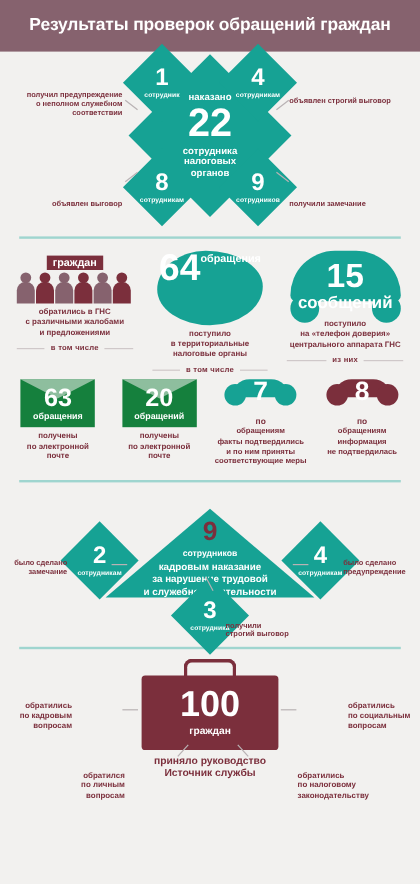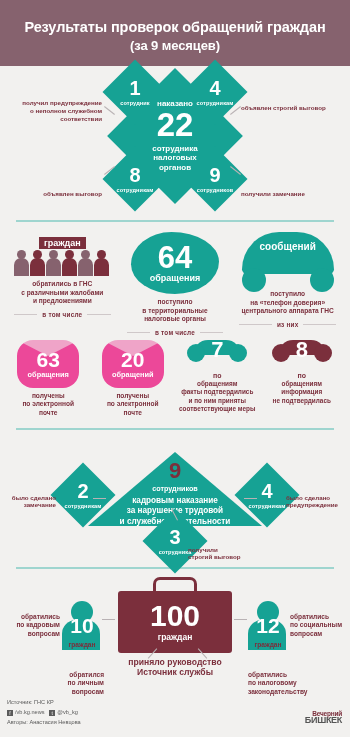--- a/index.html
+++ b/index.html
@@ -9,21 +9,21 @@
     background:#f2f1ef;
     font-family:"Liberation Sans","DejaVu Sans",sans-serif;
     overflow:hidden;
     position:relative;
   }
   .page{width:350px;height:737px;position:relative;background:#f2f1ef;}
 
   
   .header{
     background:#86626e;
-    padding:18px 12px 12px 12px;
+    padding:12px 12px 12px 12px;
     text-align:center;
     box-sizing:border-box;
   }
   .header h1{
     margin:0;color:#ffffff;
     font-size:14.5px;font-weight:bold;line-height:1.28;
     letter-spacing:-0.1px;
   }
   .header .sub{
     display:block;font-size:13px;font-weight:bold;margin-top:1px;
@@ -56,41 +56,41 @@
   .col{flex:1;text-align:center;position:relative;}
   .col .big177{font-size:36px;font-weight:bold;color:#7b2f3c;line-height:.95;letter-spacing:-1px;}
   .col .grazh{font-size:9px;font-weight:bold;color:#ffffff;background:#7b2f3c;
     display:inline-block;padding:1px 5px;margin-top:-3px;position:relative;z-index:3;}
   .people{height:30px;position:relative;margin-top:-4px;}
   .ppl{position:absolute;bottom:0;}
   .ppl .head{width:9px;height:9px;border-radius:50%;margin:0 auto;}
   .ppl .body{width:15px;height:18px;border-radius:7px 7px 0 0;margin-top:-1px;}
   .blob{width:88px;height:62px;margin:0 auto;background:#16a294;
     border-radius:46% 54% 50% 50% / 52% 48% 52% 48%;
-    display:flex;flex-direction:column;justify-content:center;color:#fff;}
+    display:flex;justify-content:center;color:#fff;}
   .blob .n{font-size:31px;font-weight:bold;line-height:.9;}
   .blob .t{font-size:9px;font-weight:bold;margin-top:1px;}
   .phone{width:92px;height:60px;margin:0 auto;position:relative;}
   .phone .dome{position:absolute;left:0;top:0;width:92px;height:42px;
     background:#16a294;border-radius:46px 46px 6px 6px;}
   .phone .earL,.phone .earR{position:absolute;bottom:0;width:24px;height:24px;
     background:#16a294;border-radius:50%;}
   .phone .earL{left:0;} .phone .earR{right:0;}
   .phone .txt{position:absolute;left:0;top:8px;width:100%;text-align:center;color:#fff;z-index:2;}
   .phone .n{font-size:28px;font-weight:bold;line-height:.95;}
-  .phone .t{font-size:10px;font-weight:bold;margin-top:1px;}
+  .phone .t{font-size:14px;font-weight:bold;margin-top:1px;}
   .coltxt{font-size:6.6px;font-weight:bold;color:#7b2f3c;line-height:1.3;margin-top:4px;}
   .vtch{display:flex;align-items:center;justify-content:center;gap:5px;margin:5px 8px 4px 8px;}
   .vtch .ln{flex:1;height:1px;background:#cfc8c9;}
   .vtch .tx{font-size:6.4px;font-weight:bold;color:#7b2f3c;white-space:nowrap;letter-spacing:.2px;}
 
   
   .s3{display:flex;padding:0 6px;box-sizing:border-box;}
-  .env{width:62px;height:48px;margin:0 auto;background:#ec4899;position:relative;
-    display:flex;flex-direction:column;align-items:center;justify-content:center;color:#fff;border-radius:16px;}
+  .env{width:62px;height:40px;margin:0 auto;background:#15803d;position:relative;
+    display:flex;flex-direction:column;align-items:center;justify-content:center;color:#fff;}
   .env:before{content:"";position:absolute;top:0;left:0;width:0;height:0;
     border-left:31px solid transparent;border-right:31px solid transparent;
     border-top:16px solid #f2f1ef;opacity:.55;}
   .env .n{font-size:21px;font-weight:bold;line-height:1;position:relative;z-index:2;}
   .env .t{font-size:7.4px;font-weight:bold;position:relative;z-index:2;margin-top:0px;}
   .hset{width:60px;height:30px;margin:0 auto;position:relative;}
   .hset .bar{position:absolute;left:6px;top:0;width:48px;height:15px;border-radius:20px 20px 0 0;}
   .hset .bL,.hset .bR{position:absolute;top:4px;width:18px;height:18px;border-radius:50%;}
   .hset .bL{left:0;} .hset .bR{right:0;}
   .hset .n{position:absolute;left:0;top:-3px;width:100%;text-align:center;
@@ -137,21 +137,20 @@
   .logo .l2{font-size:9px;font-weight:bold;color:#555;letter-spacing:-.3px;margin-top:-2px;}
 </style>
 </head>
 <body>
 
 <div class="page">
 
   <div class="header">
     <h1>
       <span>Результаты проверок обращений граждан</span><br>
-      <span class="sub">(за 9 месяцев)</span>
     </h1>
   </div>
 
   <div class="sec s1">
 
     <div class="dia d-big" style="left:127px;top:22px;">
       <div class="dia-in">
         <div class="pre">наказано</div>
         <div class="n">22</div>
         <div class="t">
@@ -259,20 +258,21 @@
         <span class="ln"></span>
       </div>
     </div>
 
     <div class="col">
       <div class="phone">
         <div class="dome"></div>
           <div class="earL"></div>
           <div class="earR"></div>
         <div class="txt">
+          <div class="n">15</div>
           <div class="t">сообщений</div>
         </div>
       </div>
       <div class="coltxt" style="margin-top:-2px;">
         <span>поступило</span><br>
         <span>на «телефон доверия»</span><br>
         <span>центрального аппарата ГНС</span>
       </div>
       <div class="vtch">
         <span class="ln"></span>
@@ -396,39 +396,27 @@
     <div class="handle"></div>
     <div class="case">
       <div class="n">100</div>
       <div class="t">граждан</div>
     </div>
     <div class="caseCap">
       <span>приняло руководство</span><br>
       <span>Источник службы</span>
     </div>
 
-    <div class="person" style="left:62px;top:26px;">
-      <div class="ph"></div>
-        <div class="pb"></div>
-      <div class="pn">10</div>
-      <div class="pg">граждан</div>
-    </div>
     <div class="pcap" style="left:4px;top:38px;width:56px;text-align:right;">
       <span>обратились</span><br>
       <span>по кадровым</span><br>
       <span>вопросам</span>
     </div>
     <div class="tick" style="left:102px;top:44px;"></div>
 
-    <div class="person" style="left:248px;top:26px;">
-      <div class="ph"></div>
-        <div class="pb"></div>
-      <div class="pn">12</div>
-      <div class="pg">граждан</div>
-    </div>
     <div class="pcap" style="left:290px;top:38px;width:58px;text-align:left;">
       <span>обратились</span><br>
       <span>по социальным</span><br>
       <span>вопросам</span>
     </div>
     <div class="tick" style="left:234px;top:44px;"></div>
 
     <div class="pcap" style="left:48px;top:96px;width:56px;text-align:right;">
       <span>обратился</span><br>
       <span>по личным</span><br>
@@ -437,26 +425,14 @@
     <div class="tick" style="left:146px;top:78px;transform:rotate(-48deg);"></div>
 
     <div class="pcap" style="left:248px;top:96px;width:66px;text-align:left;">
       <span>обратились</span><br>
       <span>по налоговому</span><br>
       <span>законодательству</span>
     </div>
     <div class="tick" style="left:196px;top:78px;transform:rotate(48deg);"></div>
   </div>
 
-  <div class="footer">
-    <div class="fl" style="top:12px;">Источник: ГНС КР</div>
-    <div class="fl" style="top:22px;">
-      <span class="sqi">f</span><span>/vb.kg.news</span>
-      &nbsp;&nbsp;<span class="sqi">t</span><span>@vb_kg</span>
-    </div>
-    <div class="fl" style="top:32px;">Авторы: Анастасия Невцова</div>
-    <div class="logo">
-      <div class="l1">Вечерний</div>
-      <div class="l2">БИШКЕК</div>
-    </div>
-  </div>
 
 </div>
 
 </body></html>

